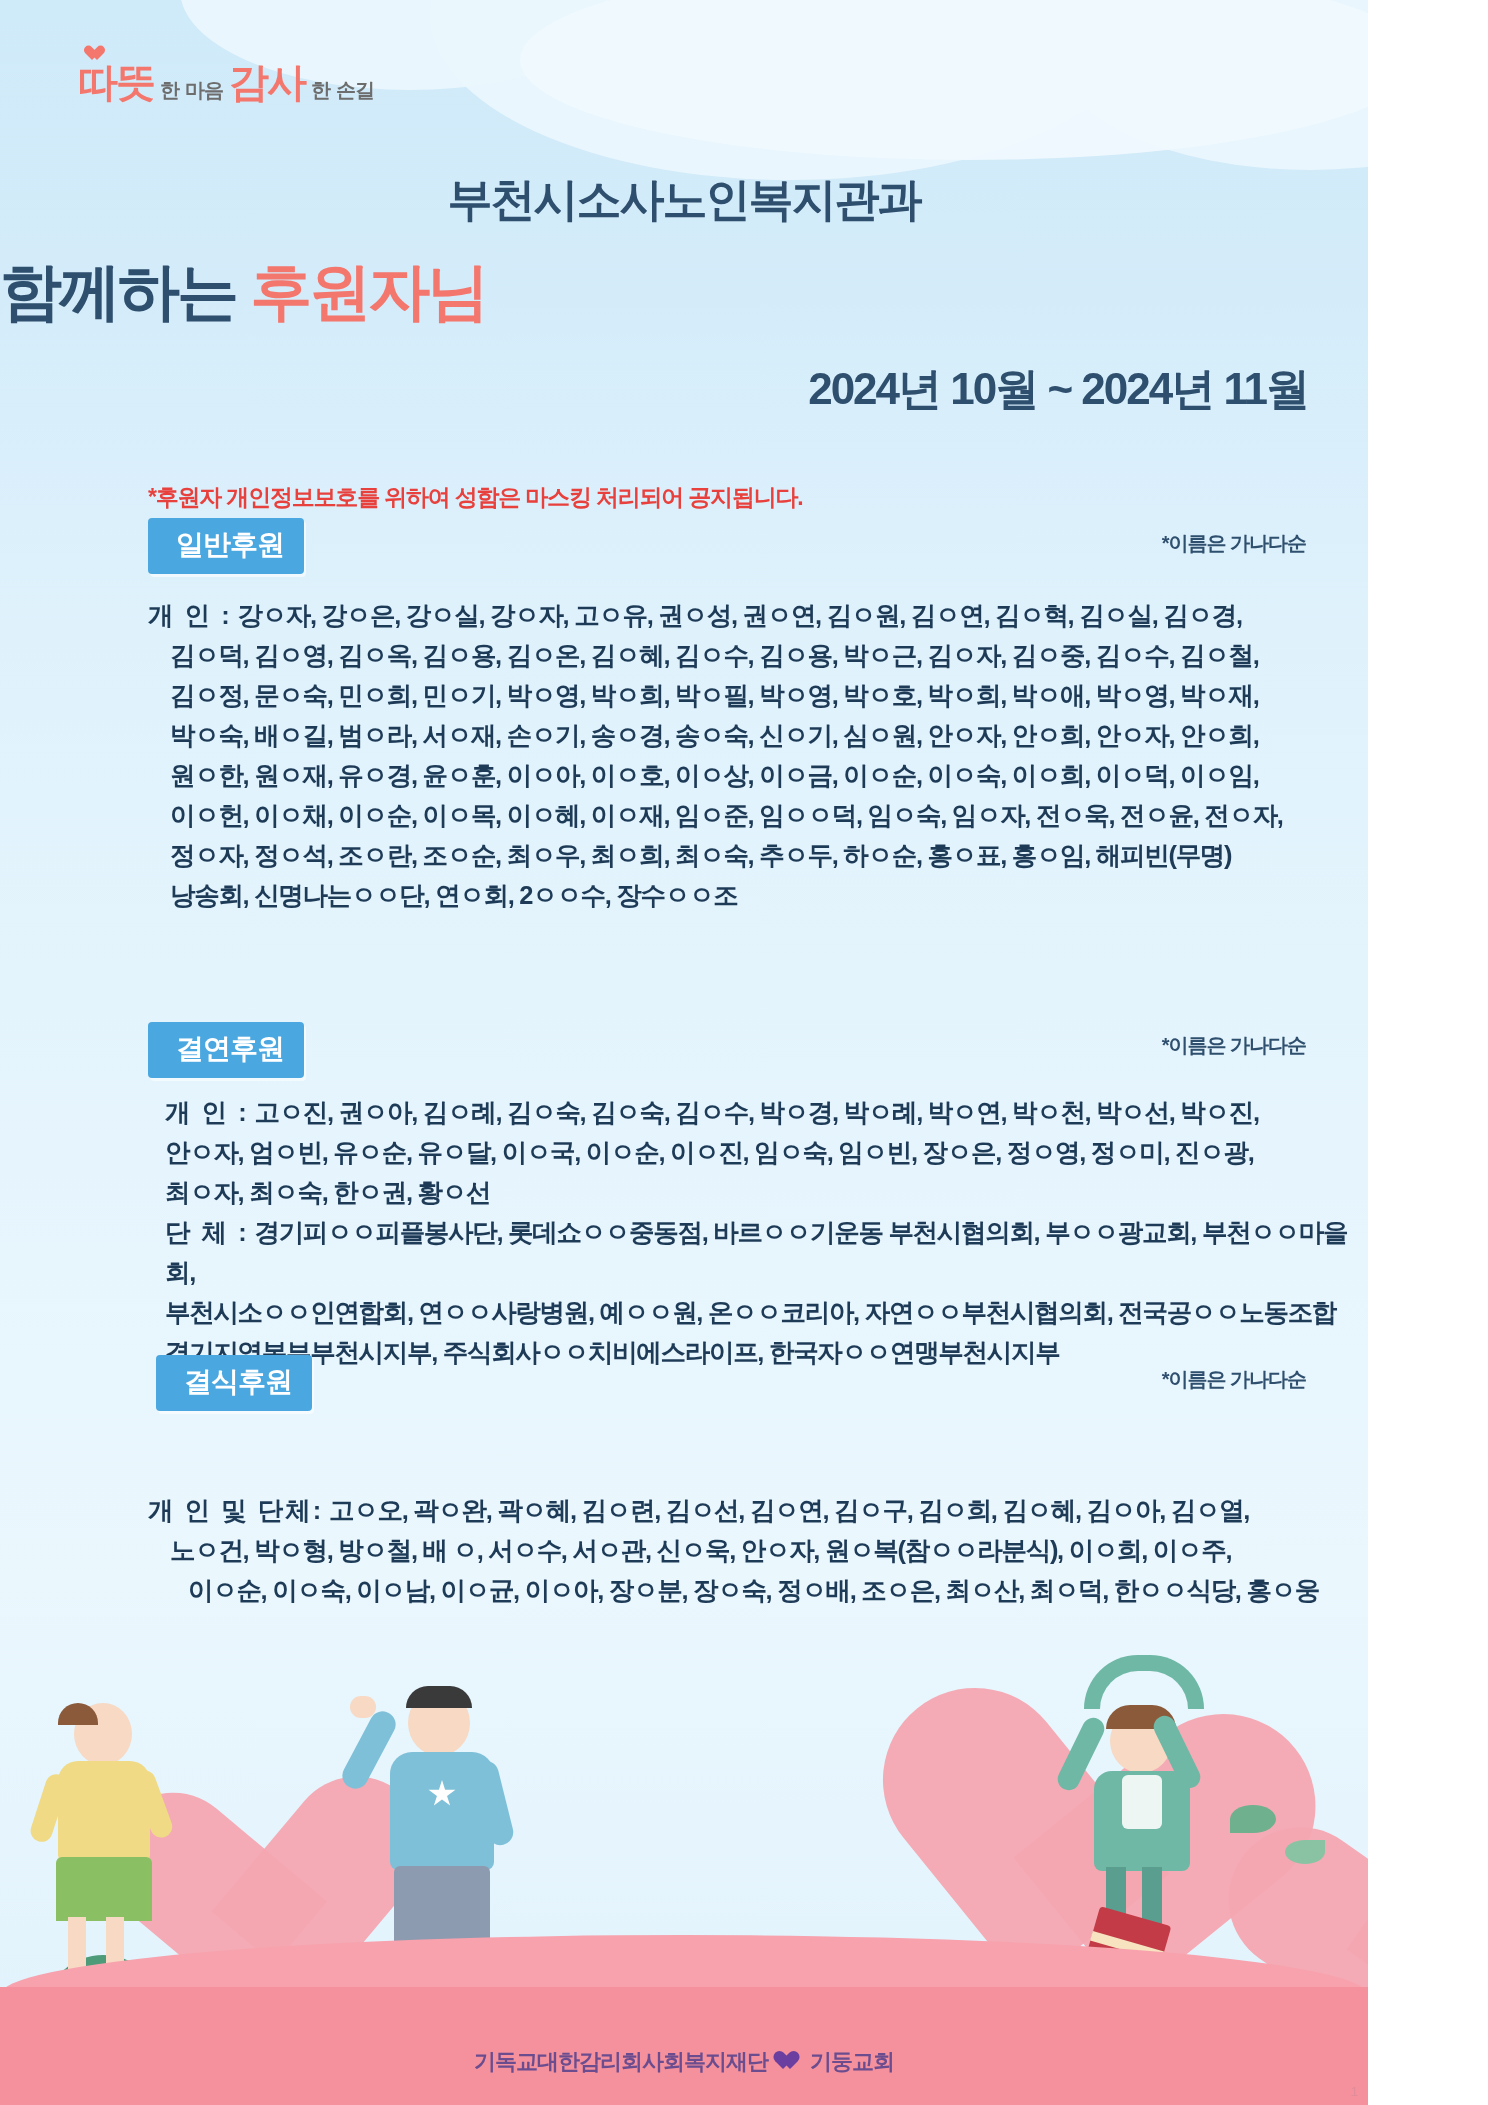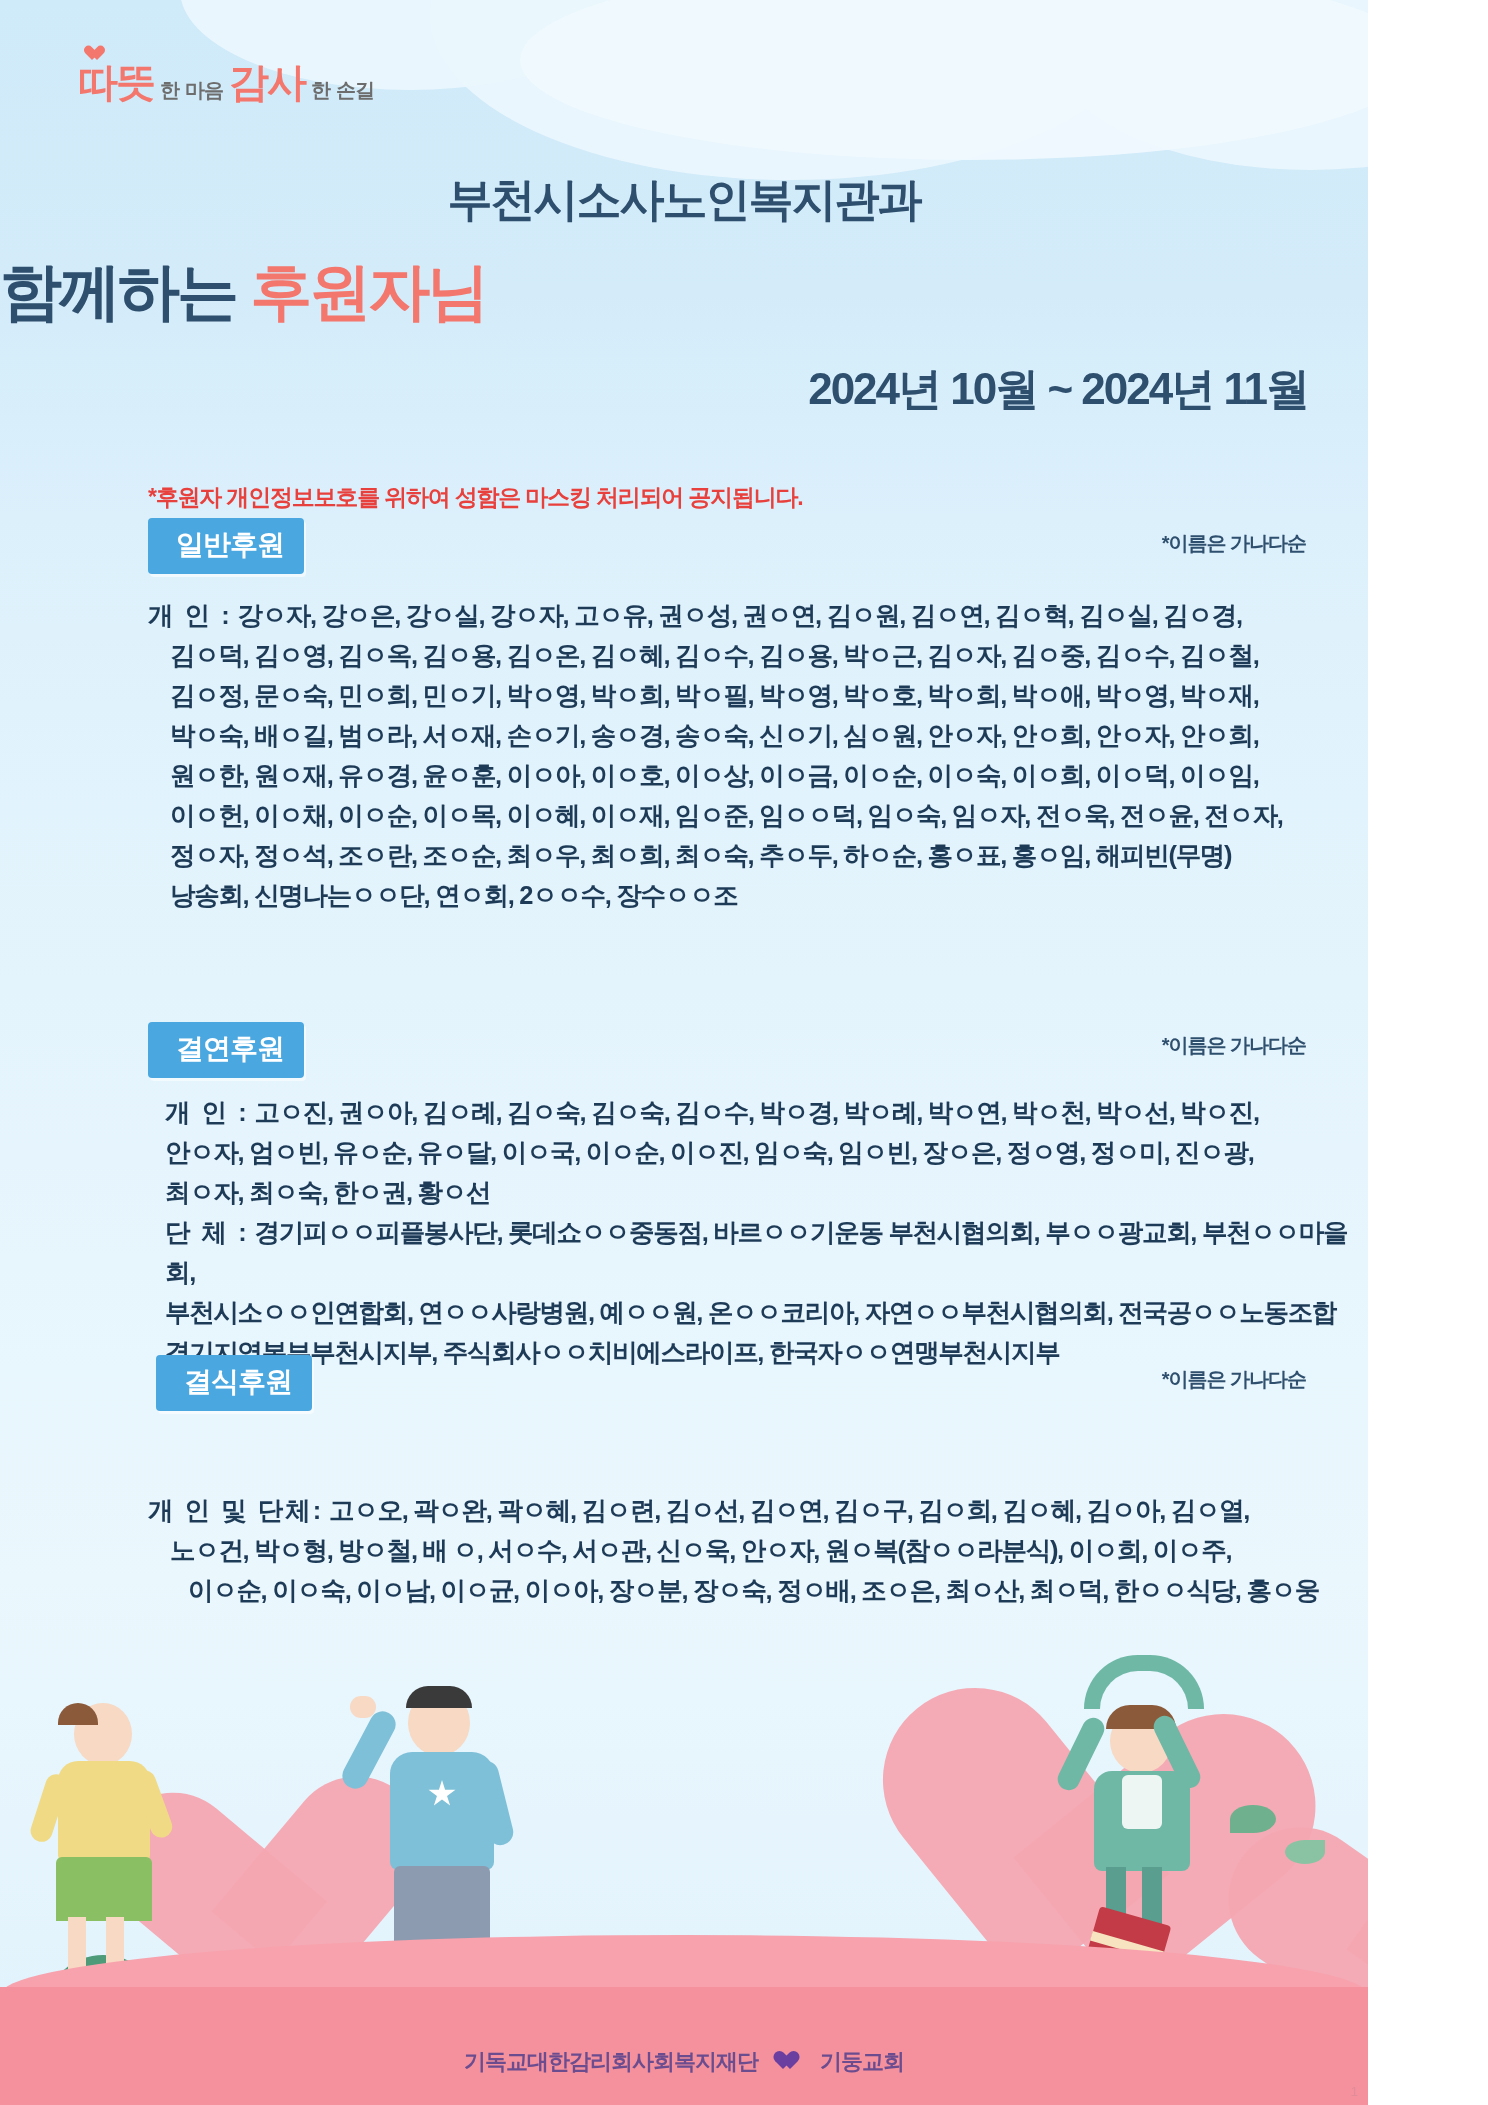--- a/index.html
+++ b/index.html
@@ -164,21 +164,21 @@
   
   .tree-trunk { position: absolute; background: #8b6a4f; }
   .tree-top { position: absolute; border-radius: 50%; background: #5c9d7e; }
 
   
   .footer-logo {
     position: absolute; left: 0; right: 0; bottom: 28px;
     display: flex; flex-direction: column; align-items: center;
     gap: 2px;
   }
-  .fl-row { display:flex; align-items:center; gap: 20px; font-family: Liberation Serif, serif; }
+  .fl-row { display:flex; align-items:center; gap: 10px; font-family: Liberation Serif, serif; }
   .fl-small {
     font-size: 22px; color: #6b4d8f; font-weight: bold; letter-spacing: -1px;
   }
   .fl-main {
     font-size: 52px; color: #6b3fa0; font-weight: bold; letter-spacing: -3px;
     display:flex; align-items:center; gap:14px;
   }
   .fl-mark { width: 56px; height: 56px; position: relative; }
   .fl-mark span { position:absolute; border-radius: 50% 50% 50% 0; }
   .fl-mark .p1 { width:26px;height:26px;background:#f0a32a;left:0;top:0;transform:rotate(-45deg);}

